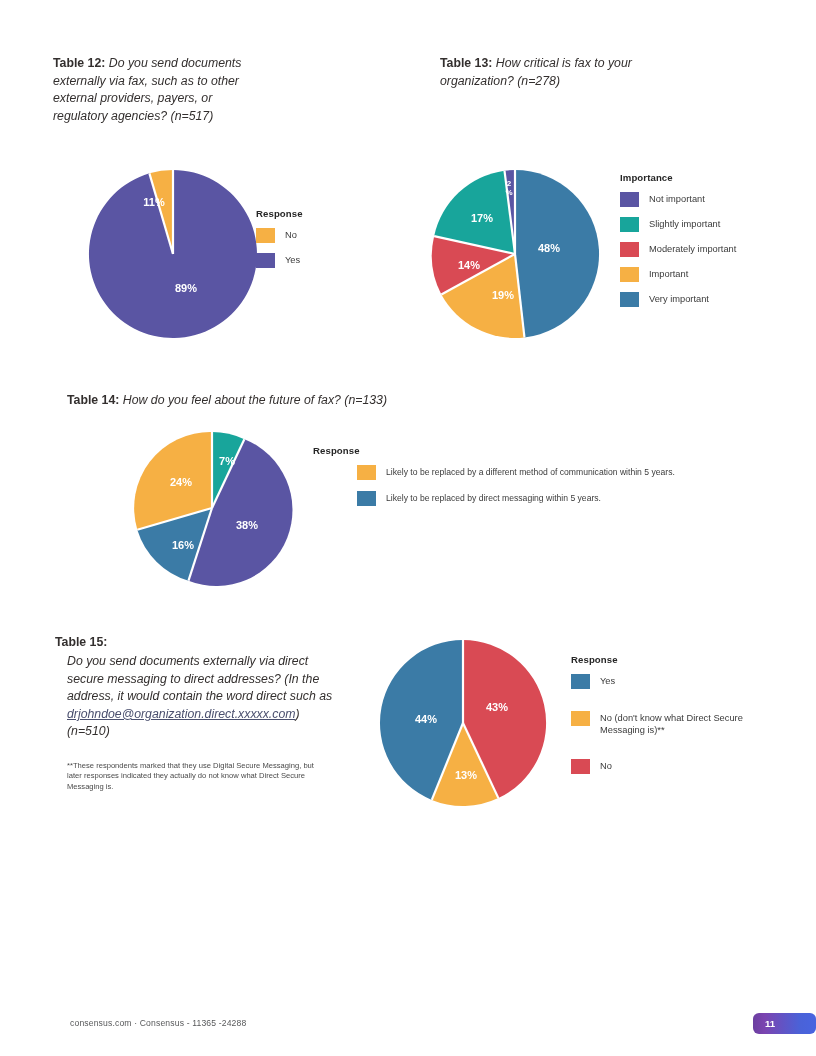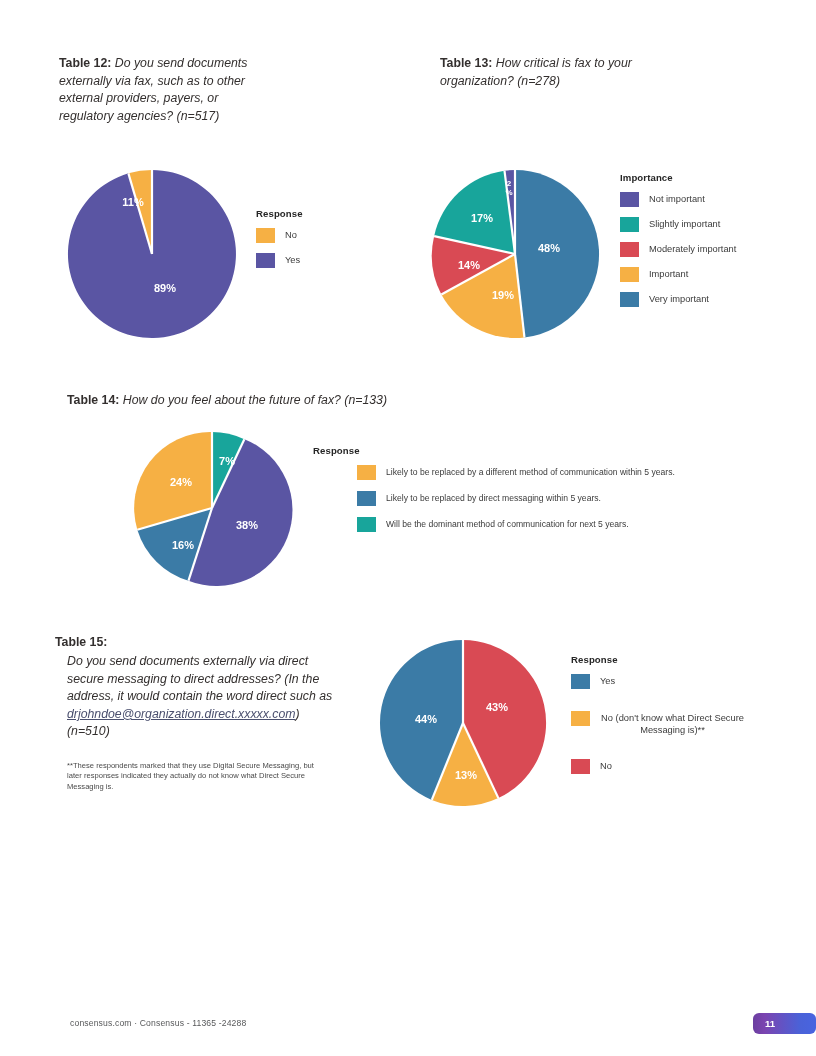--- a/index.html
+++ b/index.html
@@ -43,21 +43,20 @@
     font-size: 9.6px;
     font-weight: bold;
     color: #262626;
     margin-bottom: 9px;
     letter-spacing: 0.1px;
   }
   .legend-row {
     display: flex;
     align-items: flex-start;
     margin-bottom: 10px;
-    text-align: center;
   }
   .legend-row:last-child { margin-bottom: 0; }
   .swatch {
     width: 19px;
     height: 15px;
     flex: 0 0 19px;
     margin-right: 10px;
   }
   .legend-label {
     font-size: 9.3px;
@@ -95,25 +94,25 @@
     display: flex;
     align-items: center;
   }
   .page-badge span { margin-left: 12px; }
 </style>
 </head>
 <body>
 
 <div class="page">
 
-  <div class="q-title" style="left:59px; top:55px; width:200px;">
+  <div class="q-title" style="left:53px; top:55px; width:200px;">
     <span class="lbl">Table 12:</span><span> Do you send documents externally via fax, such as to other external providers, payers, or regulatory agencies? (n=517)</span>
   </div>
 
-  <div class="pie-wrap" style="left:66px; top:168px;">
+  <div class="pie-wrap" style="left:87px; top:168px;">
     <svg width="172" height="172" viewBox="0 0 172 172">
 
       <path fill="#5a55a3" d="M 86 86 L 86 2 A 84 84 0 1 1 62.40 5.37 Z"></path>
 
       <path fill="#f6b044" d="M 86 86 L 62.40 5.37 A 84 84 0 0 1 86 2 Z"></path>
       <line x1="86" y1="86" x2="86" y2="2" stroke="#ffffff" stroke-width="2.2"></line>
       <line x1="86" y1="86" x2="62.40" y2="5.37" stroke="#ffffff" stroke-width="2.2"></line>
       <text class="slice-label" x="67" y="38" text-anchor="middle">11%</text>
       <text class="slice-label" x="99" y="124" text-anchor="middle">89%</text>
     </svg>
@@ -217,24 +216,20 @@
   <div class="legend legend-wide" style="left:313px; top:445px;">
     <div class="legend-title">Response</div>
     <div class="legend-row">
       <div class="swatch" style="background:#f6b044"></div>
       <div class="legend-label">Likely to be replaced by a different method of communication within 5 years.</div>
     </div>
     <div class="legend-row">
       <div class="swatch" style="background:#3b7ba6"></div>
       <div class="legend-label">Likely to be replaced by direct messaging within 5 years.</div>
     </div>
-    <div class="legend-row">
-      <div class="swatch" style="background:#18a59b"></div>
-      <div class="legend-label">Will be the dominant method of communication for next 5 years.</div>
-    </div>
   </div>
 
   <div class="q-title" style="left:55px; top:634px; width:270px; font-style:normal;">
     <span class="lbl">Table 15:</span>
   </div>
   <div class="q-title" style="left:67px; top:653px; width:272px;">
     <span>Do you send documents externally via direct secure messaging to direct addresses? (In the address, it would contain the word direct such as </span><span class="q-link">drjohndoe@organization.direct.xxxxx.com</span><span>) (n=510)</span>
   </div>
   <div class="footnote" style="left:67px; top:761px; width:250px;">**These respondents marked that they use Digital Secure Messaging, but later responses indicated they actually do not know what Direct Secure Messaging is.</div>
 

